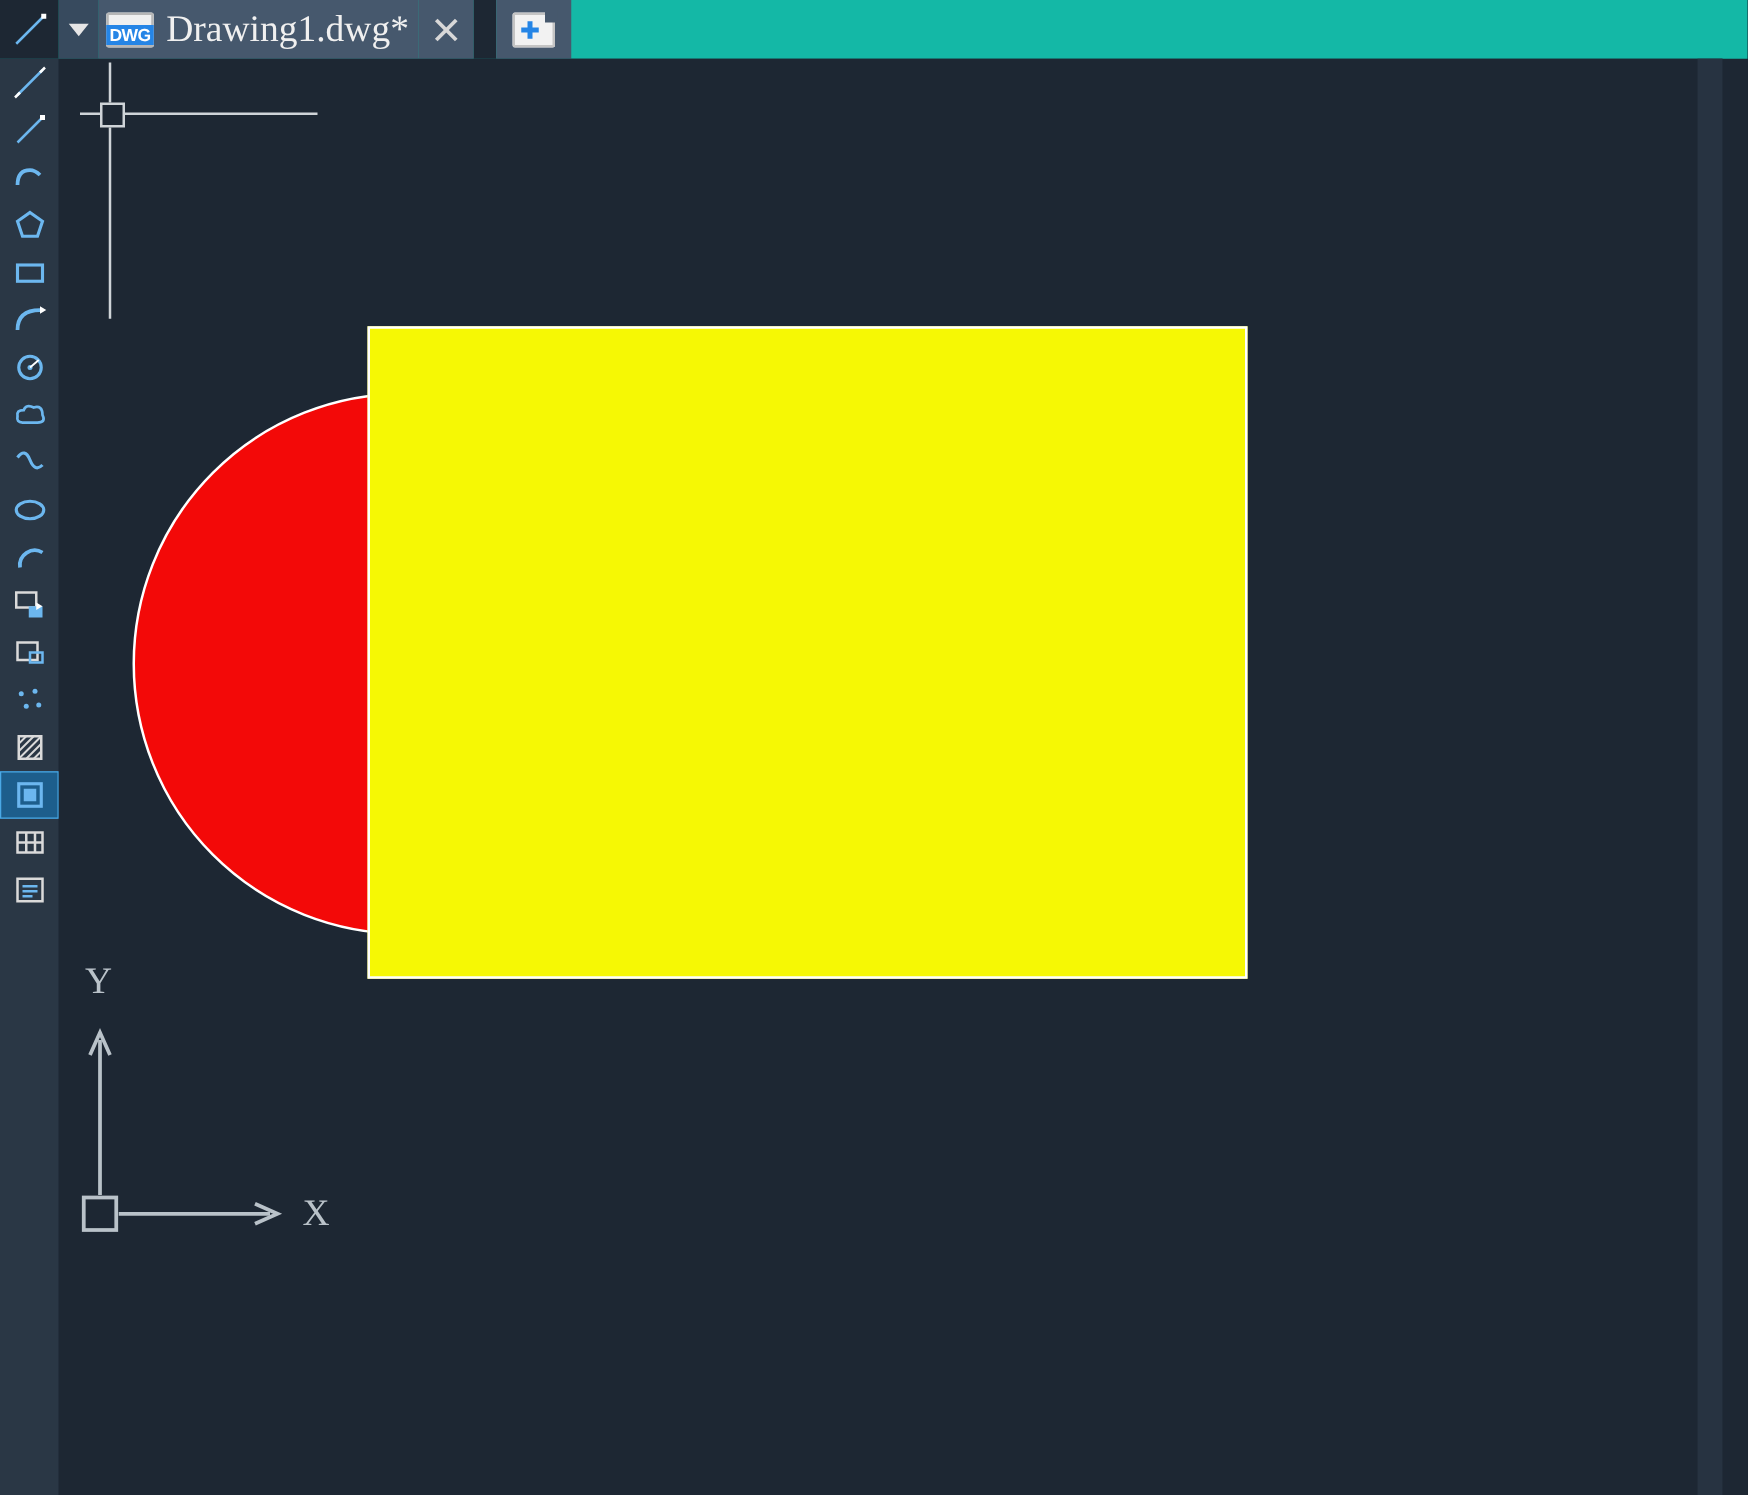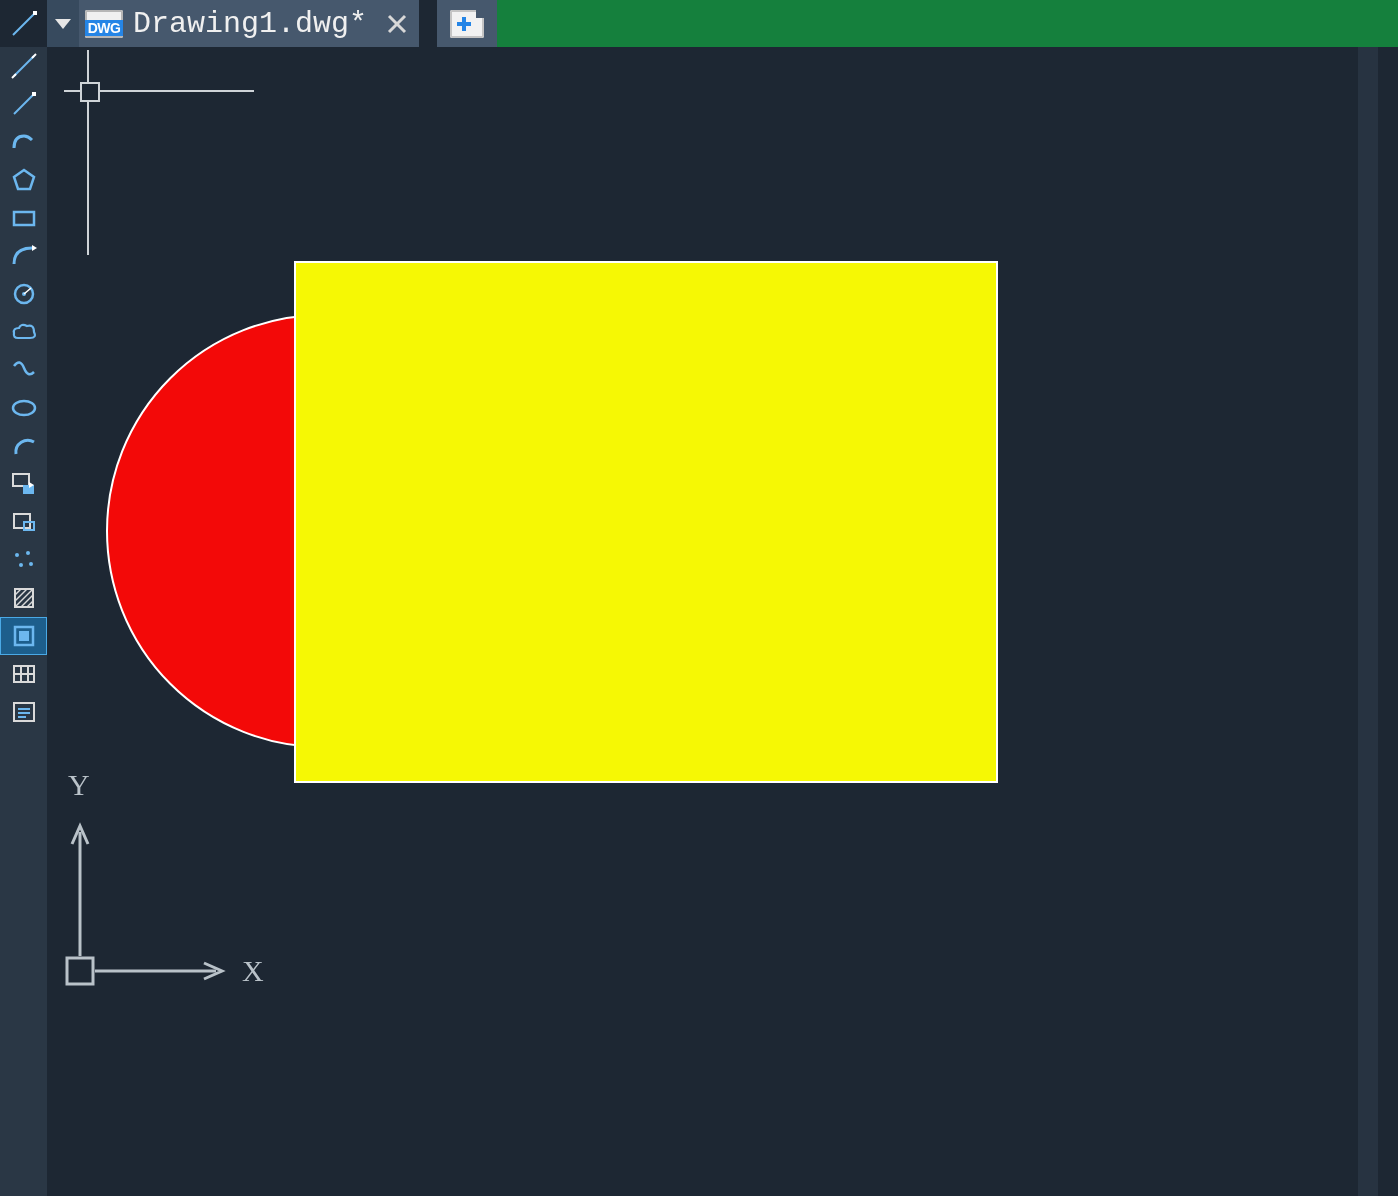--- a/index.html
+++ b/index.html
@@ -13,21 +13,21 @@
     color: #e6e6e6;
   }
 
   
   .tabbar {
     position: absolute;
     left: 0;
     top: 0;
     width: 1398px;
     height: 47px;
-    background: #15803d;
+    background: #14b8a6;
     display: flex;
     align-items: stretch;
   }
   .tab-corner {
     width: 47px;
     height: 47px;
     background: #1d2733;
     display: flex;
     align-items: center;
     justify-content: center;
@@ -62,21 +62,21 @@
     display: inline-block;
     background: #2585e6;
     color: #fff;
     font-size: 14px;
     font-weight: 700;
     padding: 0 3px;
     margin-bottom: 2px;
     letter-spacing: -0.5px;
   }
   .tab-title {
-    font-family: Liberation Mono, monospace;
+    font-family: Liberation Serif, serif;
     font-size: 30px;
     color: #f0f0f0;
     white-space: nowrap;
   }
   .tab-close {
     width: 44px;
     height: 47px;
     background: #46586d;
     display: flex;
     align-items: center;

